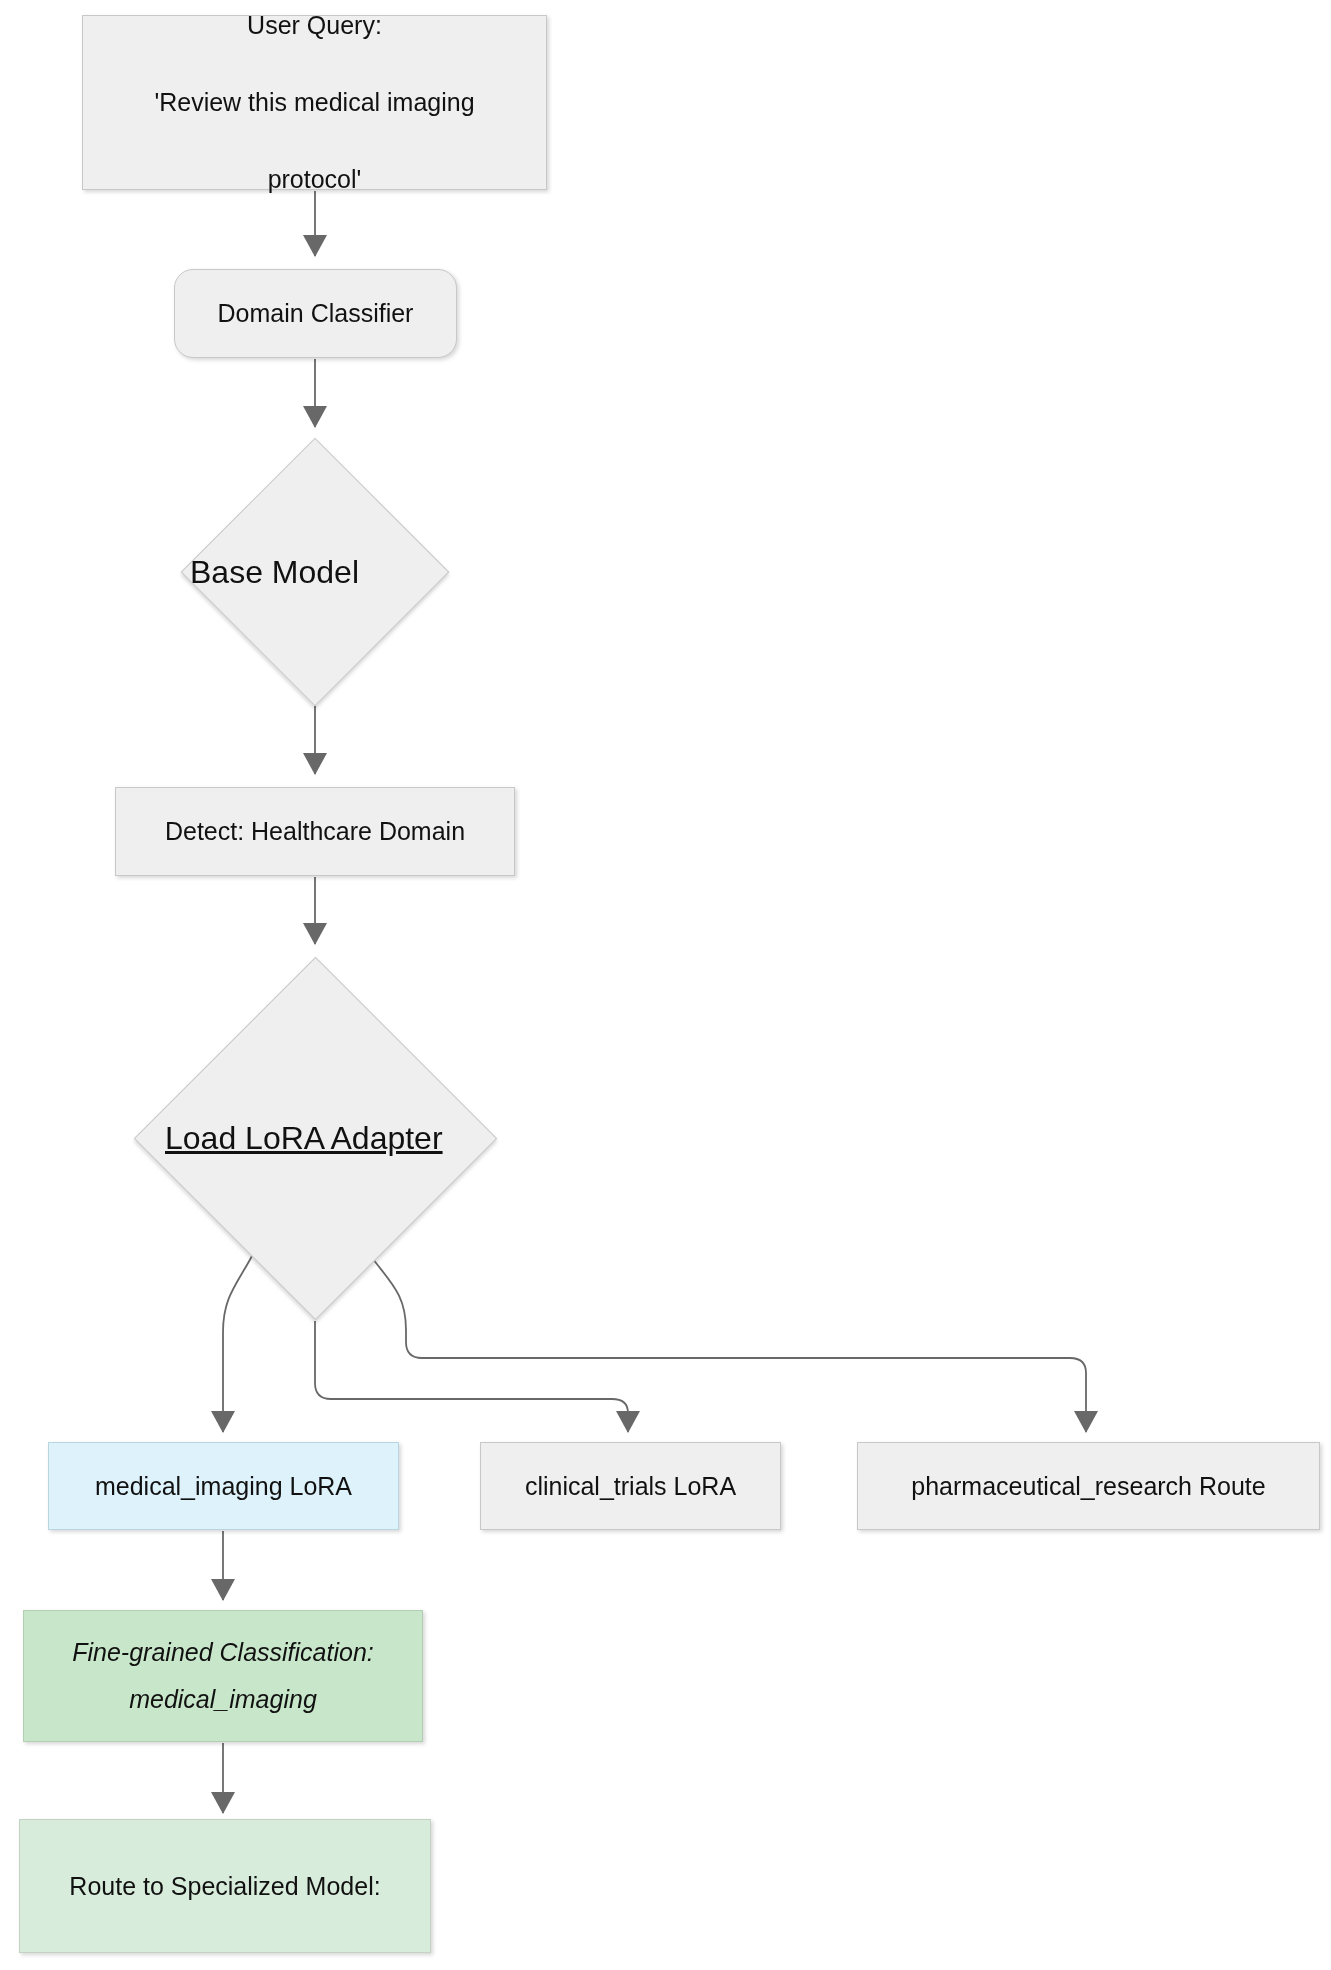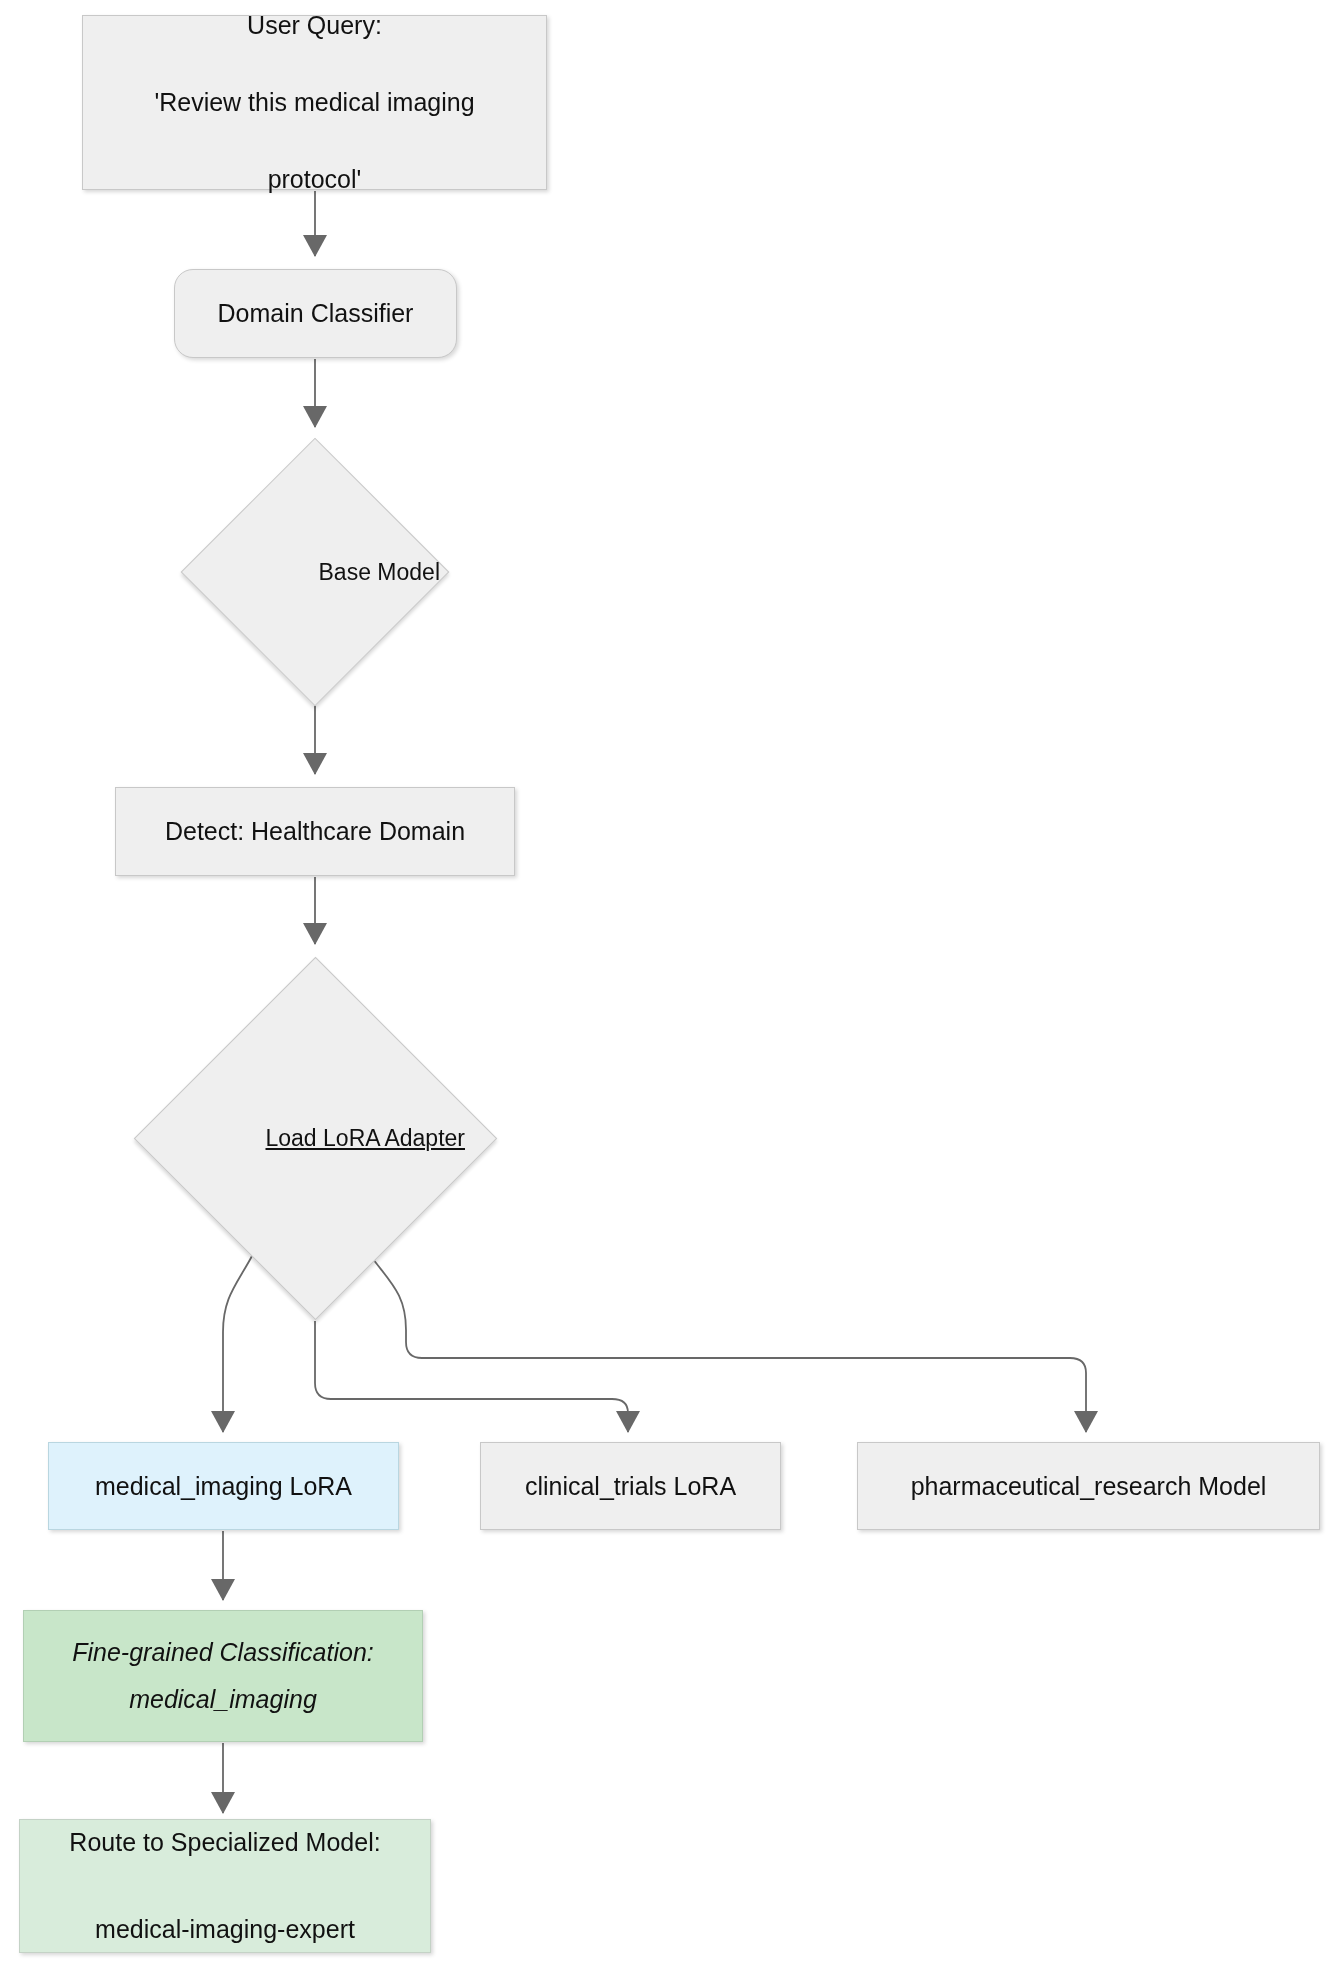--- a/index.html
+++ b/index.html
@@ -27,23 +27,23 @@
   .node.green-light{background:#d8ecdb;border:1px solid #c4d2c6;gap:40px;}
   .diamond{
     position:absolute;
     box-sizing:border-box;
     background:#efefef;border:1px solid #c8c8c8;
     transform:rotate(45deg);
     box-shadow:2px 2px 4px rgba(0,0,0,0.16);
   }
   .diamond-label{
     position:absolute;
-    display:flex;align-items:center;justify-content:flex-end;
+    display:flex;align-items:center;justify-content:flex-start;
     text-align:center;
-    font-size:23px;line-height:30px;
+    font-size:32px;line-height:30px;
   }
   .line{display:block;}
 </style>
 </head>
 <body>
 
 <div class="canvas">
 
   <svg class="edges" width="1331" height="1970" viewBox="0 0 1331 1970">
     <defs>
@@ -90,26 +90,25 @@
 
   <div class="node gray" style="left:480px;top:1442px;width:301px;height:88px;">
     <span class="line">clinical_trials LoRA</span>
   </div>
 
   <div class="node blue" style="left:48px;top:1442px;width:351px;height:88px;">
     <span class="line">medical_imaging LoRA</span>
   </div>
 
   <div class="node gray" style="left:857px;top:1442px;width:463px;height:88px;">
-    <span class="line">pharmaceutical_research Model</span>
+    <span class="line">pharmaceutical_research Route</span>
   </div>
 
   <div class="node green-dark" style="left:23px;top:1610px;width:400px;height:132px;line-height:47px;font-style:italic;">
     <span class="line">Fine-grained Classification:</span>
     <span class="line">medical_imaging</span>
   </div>
 
   <div class="node green-light" style="left:19px;top:1819px;width:412px;height:134px;line-height:47px;">
     <span class="line">Route to Specialized Model:</span>
-    <span class="line">medical-imaging-expert</span>
   </div>
 
 </div>
 
 </body></html>

